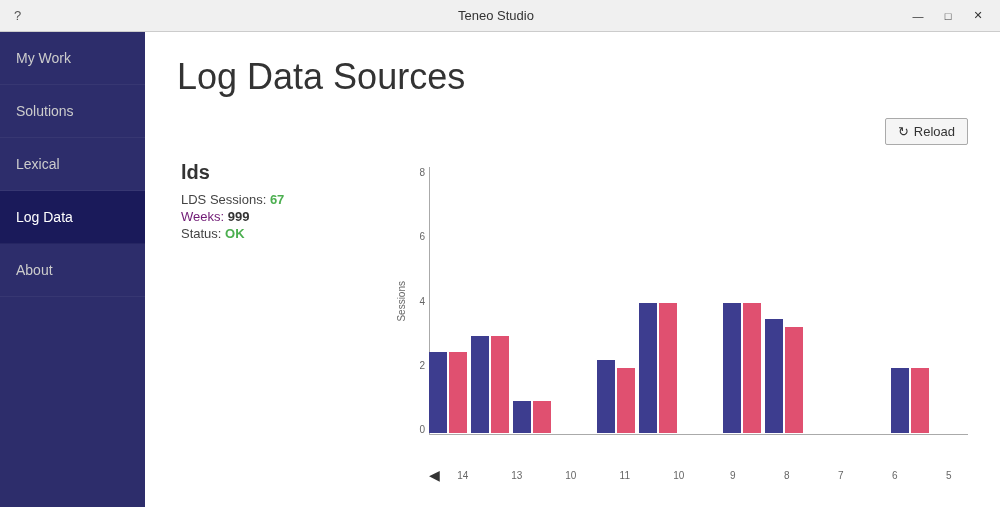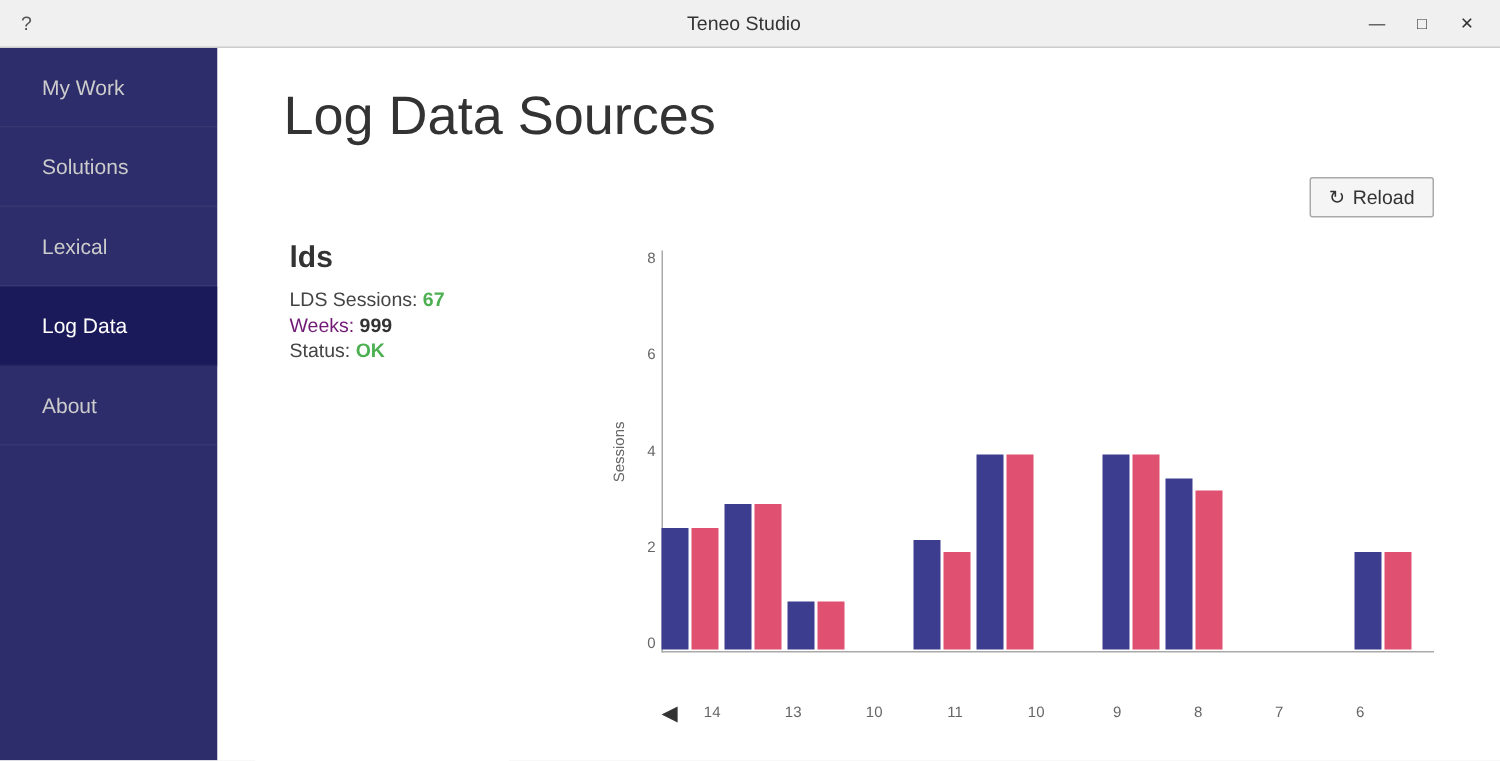--- a/index.html
+++ b/index.html
@@ -31,32 +31,32 @@
     .app-body { display: flex; flex: 1; overflow: hidden; }
 
     .sidebar {
       width: 145px;
       background: #2d2d6b;
       display: flex;
       flex-direction: column;
       flex-shrink: 0;
     }
     .sidebar-item {
-      padding: 18px 28px;
+      padding: 18px 16px;
       color: #ccc;
       font-size: 14px;
       cursor: pointer;
       border-bottom: 1px solid rgba(255,255,255,0.05);
     }
     .sidebar-item.active { background: #1a1a5a; color: #fff; }
 
     .main-content {
       flex: 1;
       background: #fff;
-      padding: 24px 44px;
+      padding: 24px 32px;
       display: flex;
       flex-direction: column;
       overflow: hidden;
     }
 
     .page-title {
       font-size: 36px;
       font-weight: 300;
       color: #333;
       margin-bottom: 20px;

